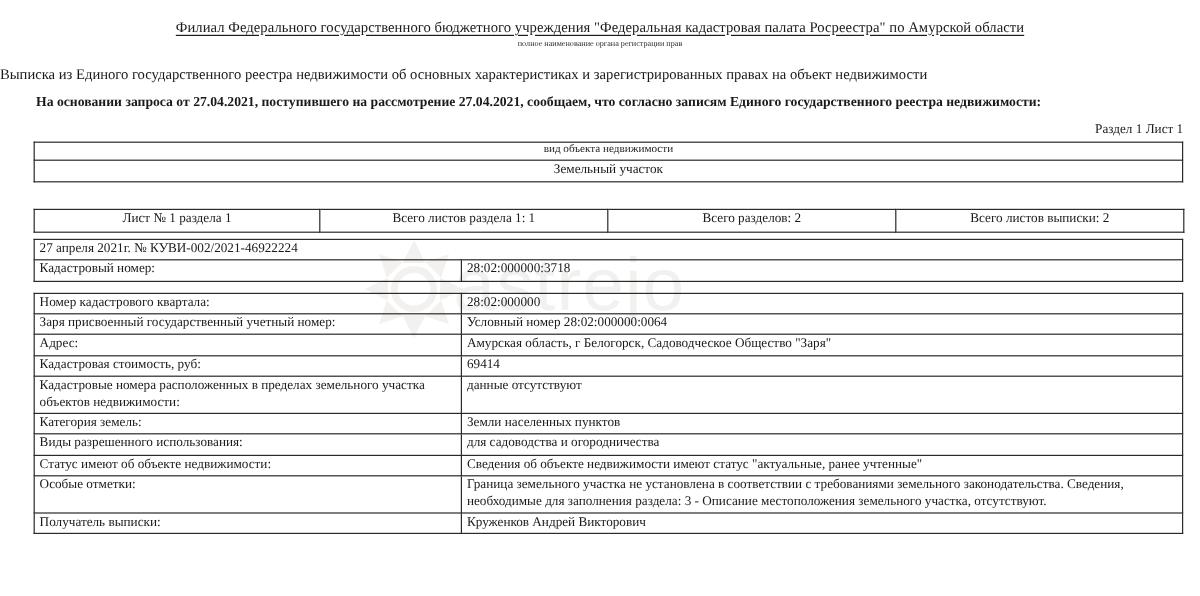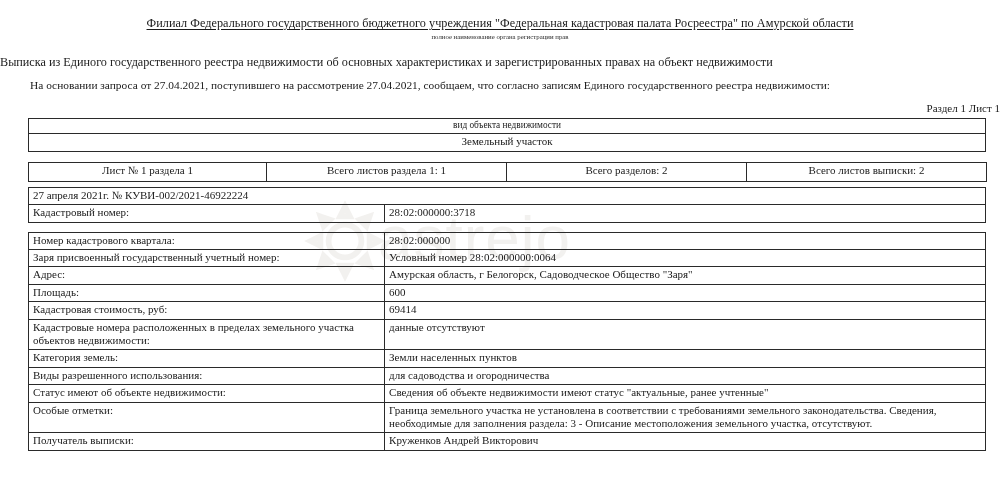--- a/index.html
+++ b/index.html
@@ -82,27 +82,28 @@
     font-size: 11.4px;
     margin-top: 24px;
   }
 
   .basis-line {
     font-size: 11.4px;
     margin-top: 9px;
     padding-left: 30px;
     padding-right: 20px;
     white-space: nowrap;
+    font-weight: bold;
   }
 
   .razdel-line {
     text-align: right;
     font-size: 11px;
     margin-top: 11px;
-    padding-right: 0;
+    padding-right: 14px;
   }
 
   
   .tbl {
     border-collapse: collapse;
     table-layout: fixed;
     width: 958px;
     margin-left: 28px;
     background: transparent;
   }
@@ -118,21 +119,21 @@
   .tbl td.small { font-size: 9.3px; }
   .tbl td.tall { height: 15px; }
 
   .gap-2 { height: 2px; }
   .gap-6 { height: 7px; }
 
   .lbl-col { width: 355px; }
   .val-col { width: 599px; }
 
   .t-obj { margin-top: 4px; }
-  .t-sheets { margin-top: 3px; }
+  .t-sheets { margin-top: 15px; }
   .t-kn { margin-top: 3px; }
   .t-main { margin-top: 9px; }
 
   .multi { line-height: 1.3; }
 </style>
 </head>
 <body>
 
 <div id="watermark">
   <svg class="wm-gear" width="82" height="82" viewBox="0 0 100 100">
@@ -225,24 +226,20 @@
       </tr>
       <tr>
         <td>Заря присвоенный государственный учетный номер:</td>
         <td>Условный номер 28:02:000000:0064</td>
       </tr>
       <tr>
         <td>Адрес:</td>
         <td>Амурская область, г Белогорск, Садоводческое Общество "Заря"</td>
       </tr>
       <tr>
-        <td>Площадь:</td>
-        <td>600</td>
-      </tr>
-      <tr>
         <td>Кадастровая стоимость, руб:</td>
         <td>69414</td>
       </tr>
       <tr>
         <td class="multi">Кадастровые номера расположенных в пределах земельного участка объектов недвижимости:</td>
         <td>данные отсутствуют</td>
       </tr>
       <tr>
         <td>Категория земель:</td>
         <td>Земли населенных пунктов</td>

